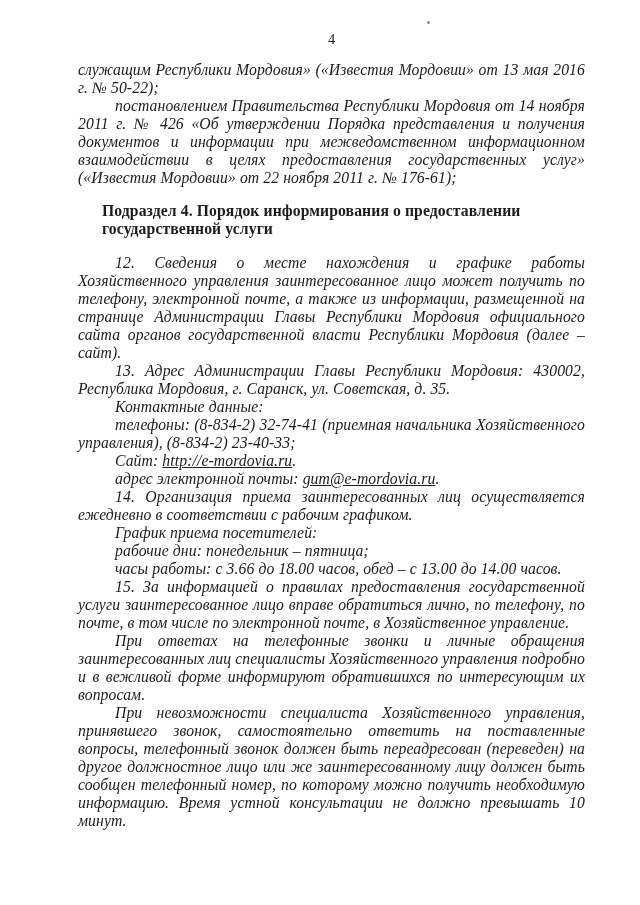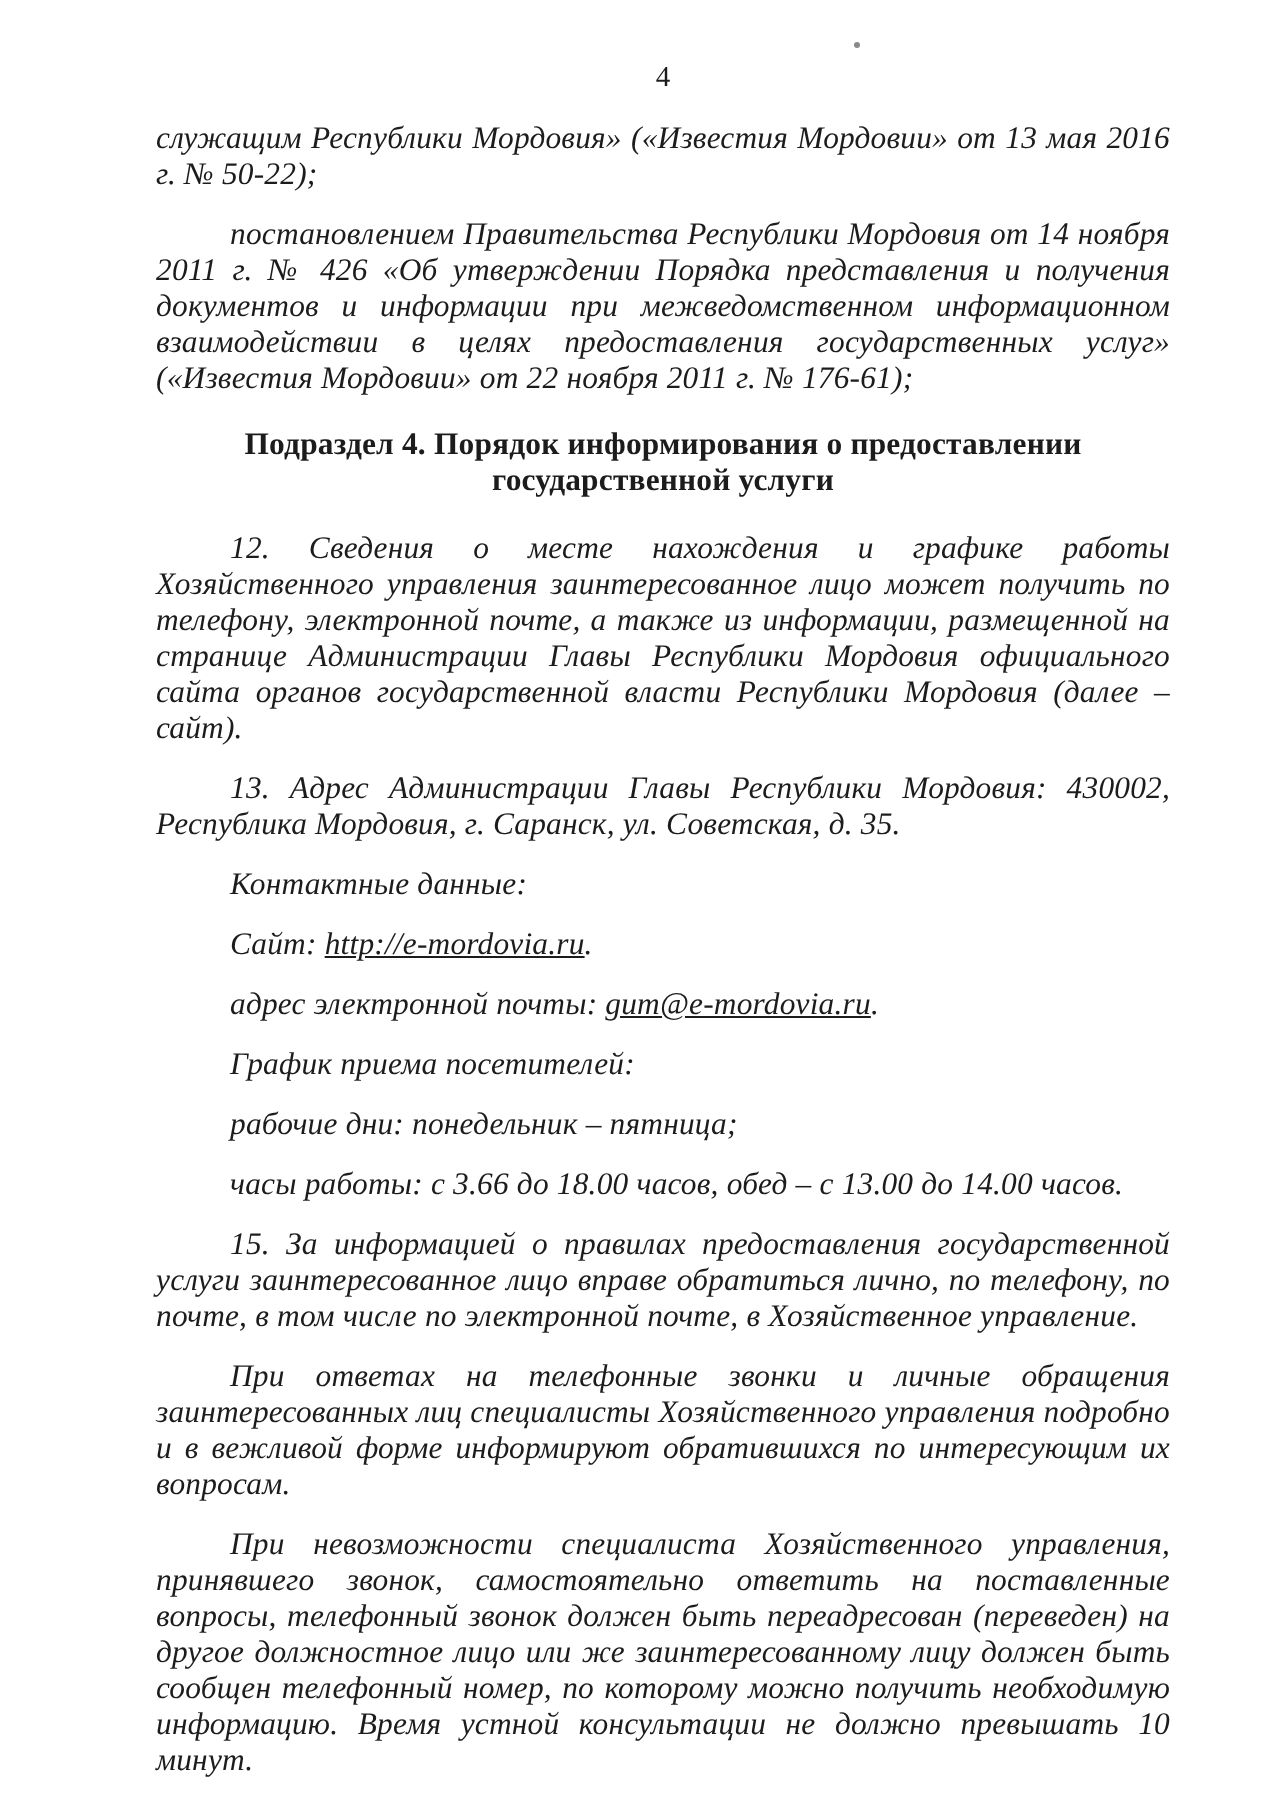--- a/index.html
+++ b/index.html
@@ -40,27 +40,26 @@
   p.docline {
     margin: 0;
     font-size: 15.7px;
     line-height: 18px;
     text-align: justify;
     letter-spacing: 0.1px;
     font-style: italic;
   }
   p.indent {
     text-indent: 37px;
-    margin-top: 12px;
   }
   h2.subheading {
     font-size: 15.7px;
     line-height: 18px;
     font-weight: bold;
-    text-align: center;
+    text-align: left;
     margin: 15px 24px 16px 24px;
     letter-spacing: 0.1px;
   }
   a.doc-link {
     color: inherit;
     text-decoration: underline;
     cursor: pointer;
   }
 </style>
 </head>
@@ -72,22 +71,24 @@
     <div class="page-num">4</div>
 
     <p class="docline">служащим Республики Мордовия» («Известия Мордовии» от 13 мая 2016 г. № 50-22);</p>
     <p class="docline indent">постановлением Правительства Республики Мордовия от 14 ноября 2011 г. № 426 «Об утверждении Порядка представления и получения документов и информации при межведомственном информационном взаимодействии в целях предоставления государственных услуг» («Известия Мордовии» от 22 ноября 2011 г. № 176-61);</p>
 
     <h2 class="subheading">Подраздел 4. Порядок информирования о предоставлении государственной услуги</h2>
 
     <p class="docline indent">12. Сведения о месте нахождения и графике работы Хозяйственного управления заинтересованное лицо может получить по телефону, электронной почте, а также из информации, размещенной на странице Администрации Главы Республики Мордовия официального сайта органов государственной власти Республики Мордовия (далее – сайт).</p>
     <p class="docline indent">13. Адрес Администрации Главы Республики Мордовия: 430002, Республика Мордовия, г. Саранск, ул. Советская, д. 35.</p>
     <p class="docline indent">Контактные данные:</p>
+    <p class="docline indent">телефоны: (8-834-2) 32-74-41 (приемная начальника Хозяйственного управления), (8-834-2) 23-40-33;</p>
     <p class="docline indent"><span>Сайт: </span><a class="doc-link">http://e-mordovia.ru</a><span>.</span></p>
     <p class="docline indent"><span>адрес электронной почты: </span><a class="doc-link">gum@e-mordovia.ru</a><span>.</span></p>
+    <p class="docline indent">14. Организация приема заинтересованных лиц осуществляется ежедневно в соответствии с рабочим графиком.</p>
     <p class="docline indent">График приема посетителей:</p>
     <p class="docline indent">рабочие дни: понедельник – пятница;</p>
     <p class="docline indent">часы работы: с 3.66 до 18.00 часов, обед – с 13.00 до 14.00 часов.</p>
     <p class="docline indent">15. За информацией о правилах предоставления государственной услуги заинтересованное лицо вправе обратиться лично, по телефону, по почте, в том числе по электронной почте, в Хозяйственное управление.</p>
     <p class="docline indent">При ответах на телефонные звонки и личные обращения заинтересованных лиц специалисты Хозяйственного управления подробно и в вежливой форме информируют обратившихся по интересующим их вопросам.</p>
     <p class="docline indent">При невозможности специалиста Хозяйственного управления, принявшего звонок, самостоятельно ответить на поставленные вопросы, телефонный звонок должен быть переадресован (переведен) на другое должностное лицо или же заинтересованному лицу должен быть сообщен телефонный номер, по которому можно получить необходимую информацию. Время устной консультации не должно превышать 10 минут.</p>
   </div>
 </div>
 
 </body></html>

